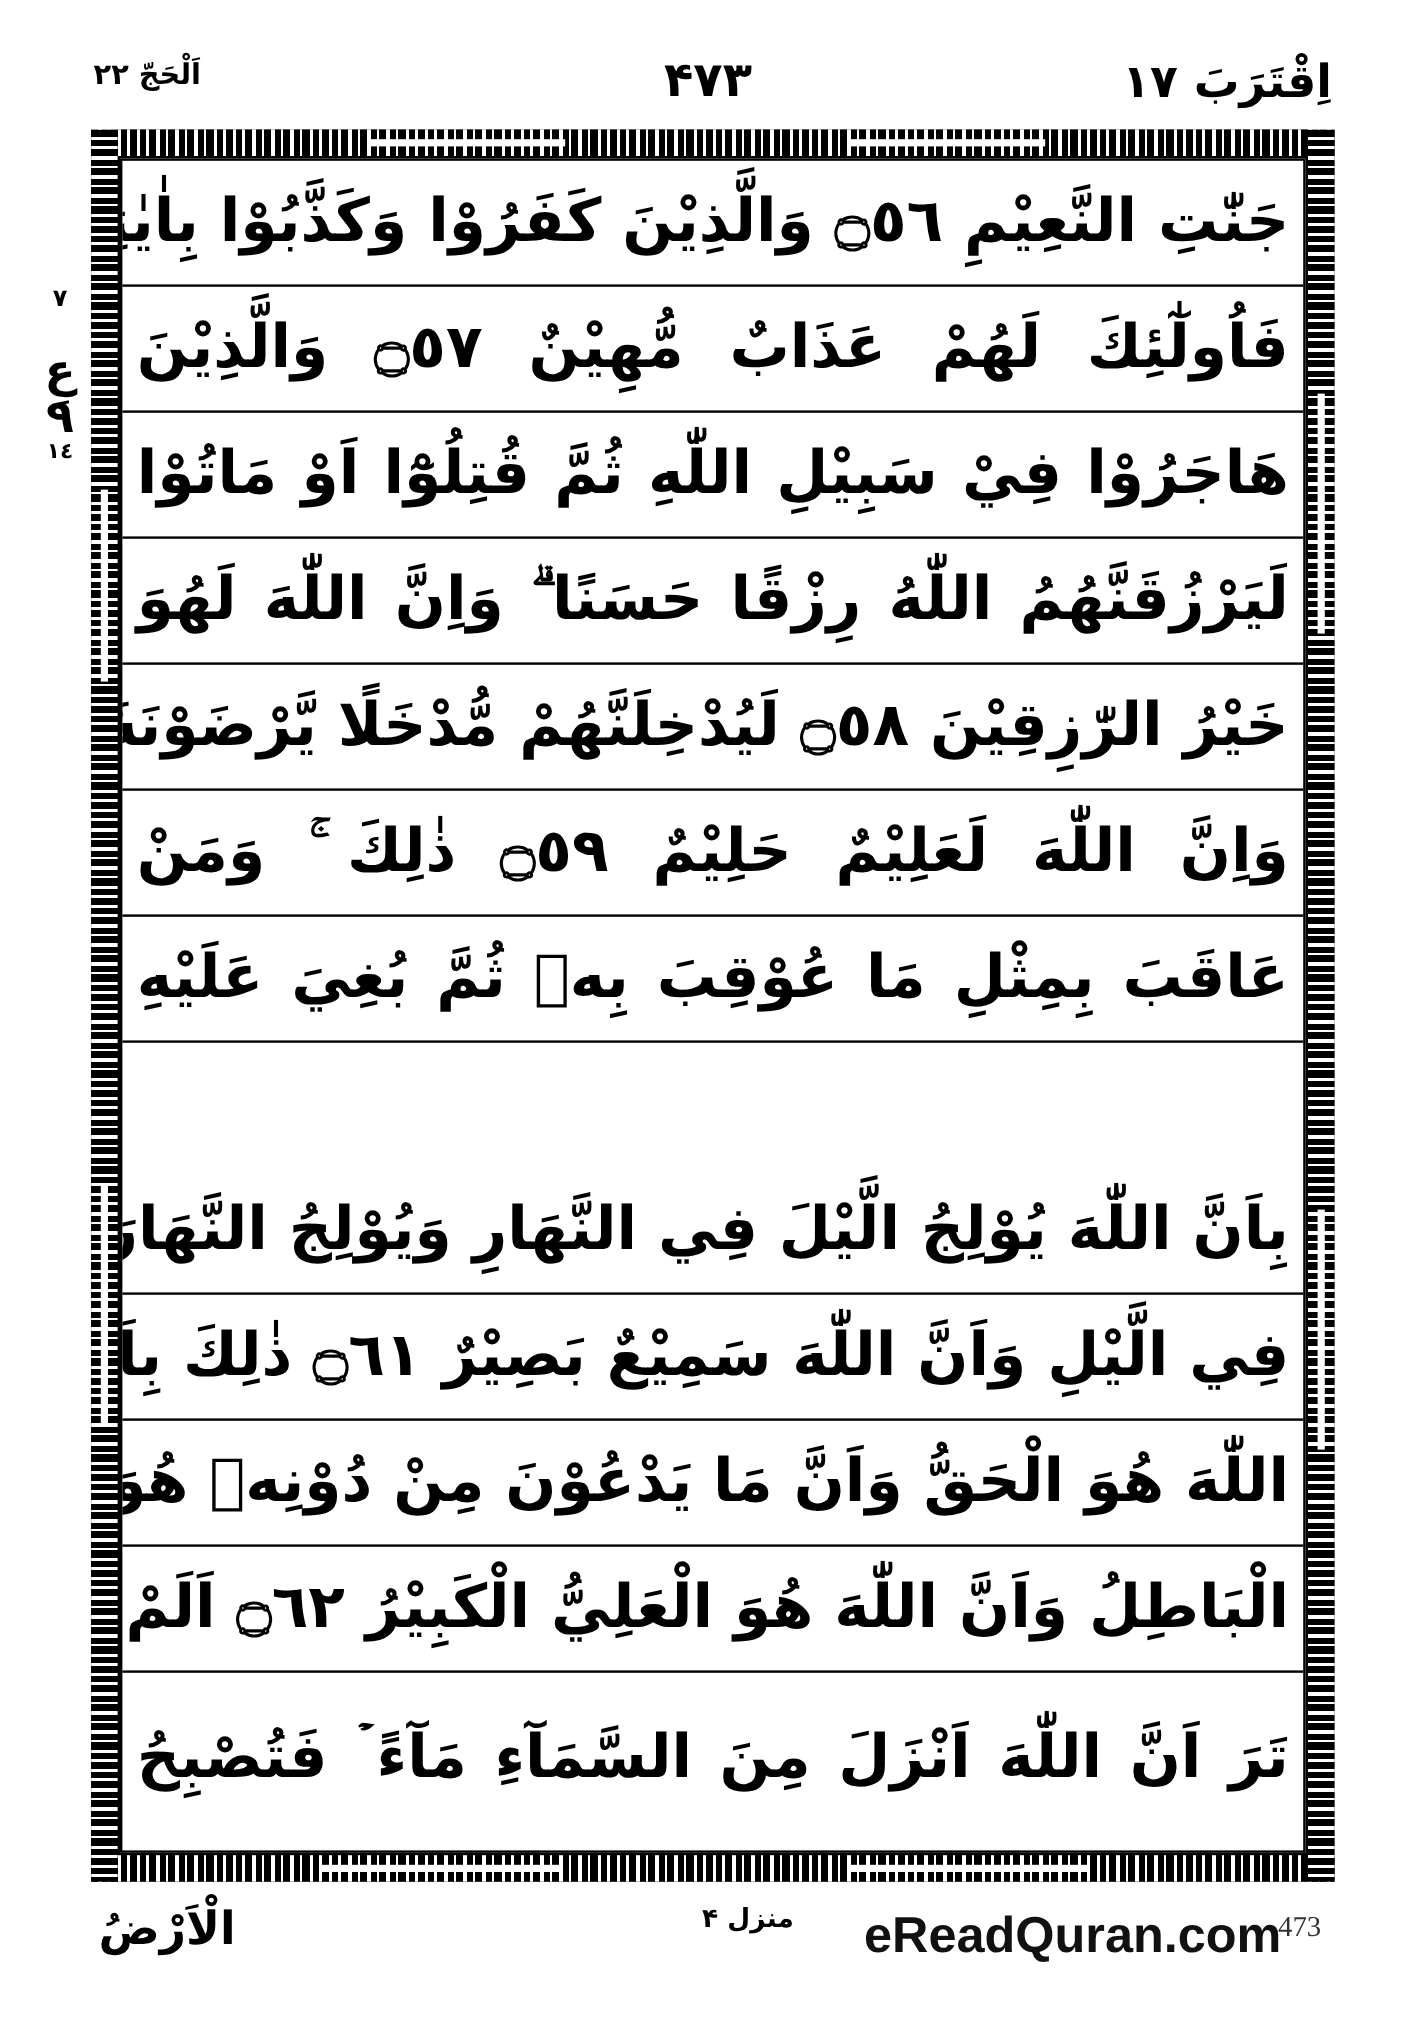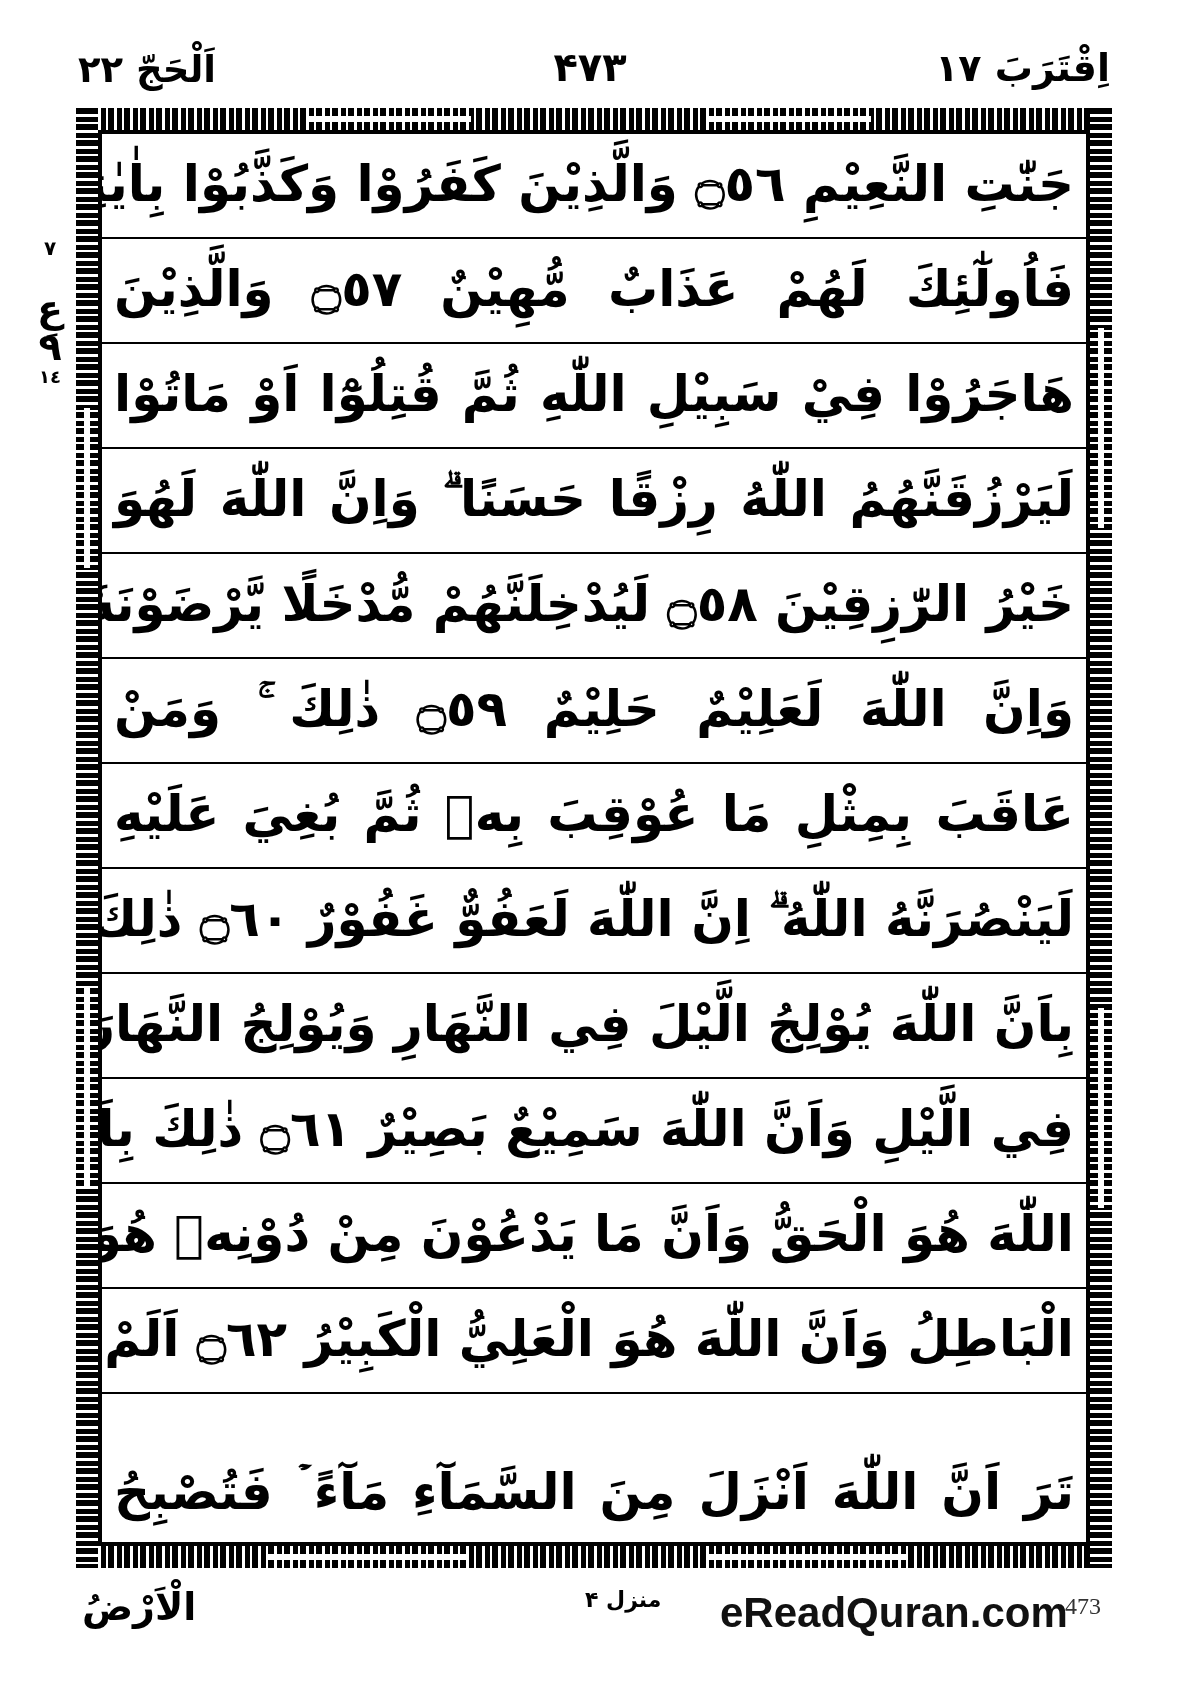--- a/index.html
+++ b/index.html
@@ -1,19 +1,19 @@
 <!DOCTYPE html>
 <html><head>
 <meta charset="utf-8">
 <style>
   html, body { margin: 0; padding: 0; background: #ffffff; }
   body { width: 1190px; height: 1684px; position: relative; overflow: hidden; font-family: "DejaVu Sans", sans-serif; color: #000; }
 
   .header { position: absolute; top: 40px; left: 70px; width: 1040px; height: 60px; }
-  .hdr-left { position: absolute; left: 8px; top: 8px; font-size: 37px; font-weight: bold; direction: rtl; }
+  .hdr-left { position: absolute; left: 8px; top: 8px; font-size: 24px; font-weight: bold; direction: rtl; }
   .hdr-center { position: absolute; left: 0; right: 0; top: 4px; text-align: center; font-size: 40px; font-weight: bold; }
   .hdr-right { position: absolute; right: 0; top: 6px; font-size: 38px; font-weight: bold; direction: rtl; text-align: center; }
 
   .side-marker { position: absolute; left: 30px; top: 238px; width: 40px; text-align: center; font-weight: bold; line-height: 1; }
   .side-marker .m1 { font-size: 20px; display: block; }
   .side-marker .m2 { font-size: 38px; display: block; margin-top: 32px; }
   .side-marker .m3 { font-size: 18px; display: block; margin-top: 2px; }
 
   .frame { position: absolute; left: 76px; top: 108px; width: 1036px; height: 1460px; background: #000; box-sizing: border-box; }
   .frame-ornament-h { position: absolute; left: 0; right: 0; height: 22px;
@@ -24,21 +24,21 @@
   .frame-ornament-v { position: absolute; top: 0; bottom: 0; width: 22px;
      background: repeating-linear-gradient(180deg, #000 0 6px, #fff 6px 9px, #000 9px 14px, #fff 14px 16px); }
   .frame-ornament-v.left { left: 0; }
   .frame-ornament-v.right { right: 0; }
   .frame-vbar { position: absolute; width: 6px; background: #fff; }
 
   .text-area { position: absolute; left: 24px; top: 24px; right: 24px; bottom: 24px; background: #fff; border: 2px solid #000; box-sizing: border-box; }
   .line { position: absolute; left: 0; right: 0; height: 105px; border-bottom: 2px solid #000; box-sizing: border-box;
           direction: rtl; text-align: justify; text-align-last: justify; font-family: "DejaVu Sans", sans-serif;
           font-size: 50px; font-weight: bold; line-height: 100px; padding: 0 12px; white-space: nowrap; overflow: hidden; }
-  .line:last-child { border-bottom: none; margin-top: 28px; }
+  .line:last-child { border-bottom: none; }
 
   .footer { position: absolute; top: 1585px; left: 70px; width: 1050px; height: 60px; }
   .ftr-catchword { position: absolute; left: 12px; top: 0; font-size: 38px; font-weight: bold; direction: rtl; }
   .ftr-manzil { position: absolute; left: 515px; top: 2px; font-size: 22px; font-weight: bold; direction: rtl; }
   .ftr-site { position: absolute; left: 650px; top: 4px; font-family: "Liberation Sans", sans-serif; font-weight: bold; font-size: 42px; color: #111; }
   .ftr-pagenum { position: absolute; left: 995px; top: 8px; font-family: "Liberation Serif", serif; font-size: 24px; color: #333; }
 </style>
 </head>
 <body>
 
@@ -69,21 +69,20 @@
   <div class="frame-vbar" style="right:8px;top:900px;height:200px;"></div>
 
   <div class="text-area">
     <div class="line" style="top:0px">جَنّٰتِ النَّعِيْمِ ۝٥٦ وَالَّذِيْنَ كَفَرُوْا وَكَذَّبُوْا بِاٰيٰتِنَا</div>
     <div class="line" style="top:105px">فَاُولٰٓئِكَ لَهُمْ عَذَابٌ مُّهِيْنٌ ۝٥٧ وَالَّذِيْنَ</div>
     <div class="line" style="top:210px">هَاجَرُوْا فِيْ سَبِيْلِ اللّٰهِ ثُمَّ قُتِلُوْٓا اَوْ مَاتُوْا</div>
     <div class="line" style="top:315px">لَيَرْزُقَنَّهُمُ اللّٰهُ رِزْقًا حَسَنًا ۗ وَاِنَّ اللّٰهَ لَهُوَ</div>
     <div class="line" style="top:420px">خَيْرُ الرّٰزِقِيْنَ ۝٥٨ لَيُدْخِلَنَّهُمْ مُّدْخَلًا يَّرْضَوْنَهٗ ۗ</div>
     <div class="line" style="top:525px">وَاِنَّ اللّٰهَ لَعَلِيْمٌ حَلِيْمٌ ۝٥٩ ذٰلِكَ ۚ وَمَنْ</div>
     <div class="line" style="top:630px">عَاقَبَ بِمِثْلِ مَا عُوْقِبَ بِهٖ ثُمَّ بُغِيَ عَلَيْهِ</div>
-    <div class="line" style="top:735px">لَيَنْصُرَنَّهُ اللّٰهُ ۗ اِنَّ اللّٰهَ لَعَفُوٌّ غَفُوْرٌ ۝٦٠ ذٰلِكَ</div>
     <div class="line" style="top:840px">بِاَنَّ اللّٰهَ يُوْلِجُ الَّيْلَ فِي النَّهَارِ وَيُوْلِجُ النَّهَارَ</div>
     <div class="line" style="top:945px">فِي الَّيْلِ وَاَنَّ اللّٰهَ سَمِيْعٌ بَصِيْرٌ ۝٦١ ذٰلِكَ بِاَنَّ</div>
     <div class="line" style="top:1050px">اللّٰهَ هُوَ الْحَقُّ وَاَنَّ مَا يَدْعُوْنَ مِنْ دُوْنِهٖ هُوَ</div>
     <div class="line" style="top:1155px">الْبَاطِلُ وَاَنَّ اللّٰهَ هُوَ الْعَلِيُّ الْكَبِيْرُ ۝٦٢ اَلَمْ</div>
     <div class="line" style="top:1260px;height:148px;line-height:140px">تَرَ اَنَّ اللّٰهَ اَنْزَلَ مِنَ السَّمَآءِ مَآءً ۡ فَتُصْبِحُ</div>
   </div>
 </div>
 
 <div class="footer">
   <span class="ftr-catchword">الْاَرْضُ</span>

